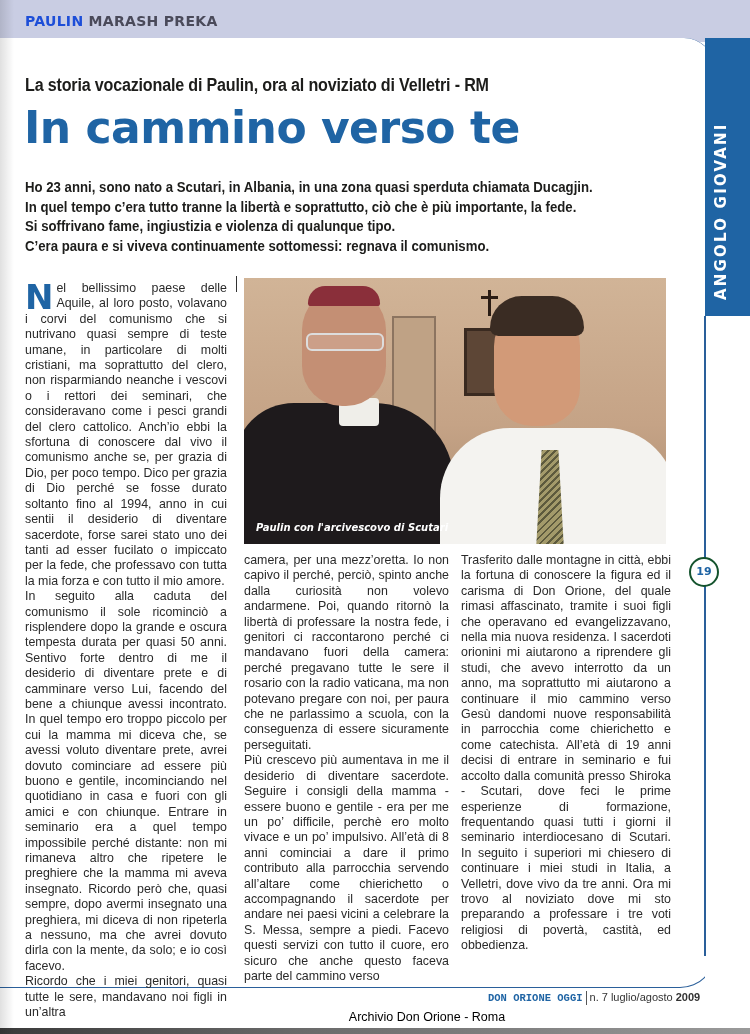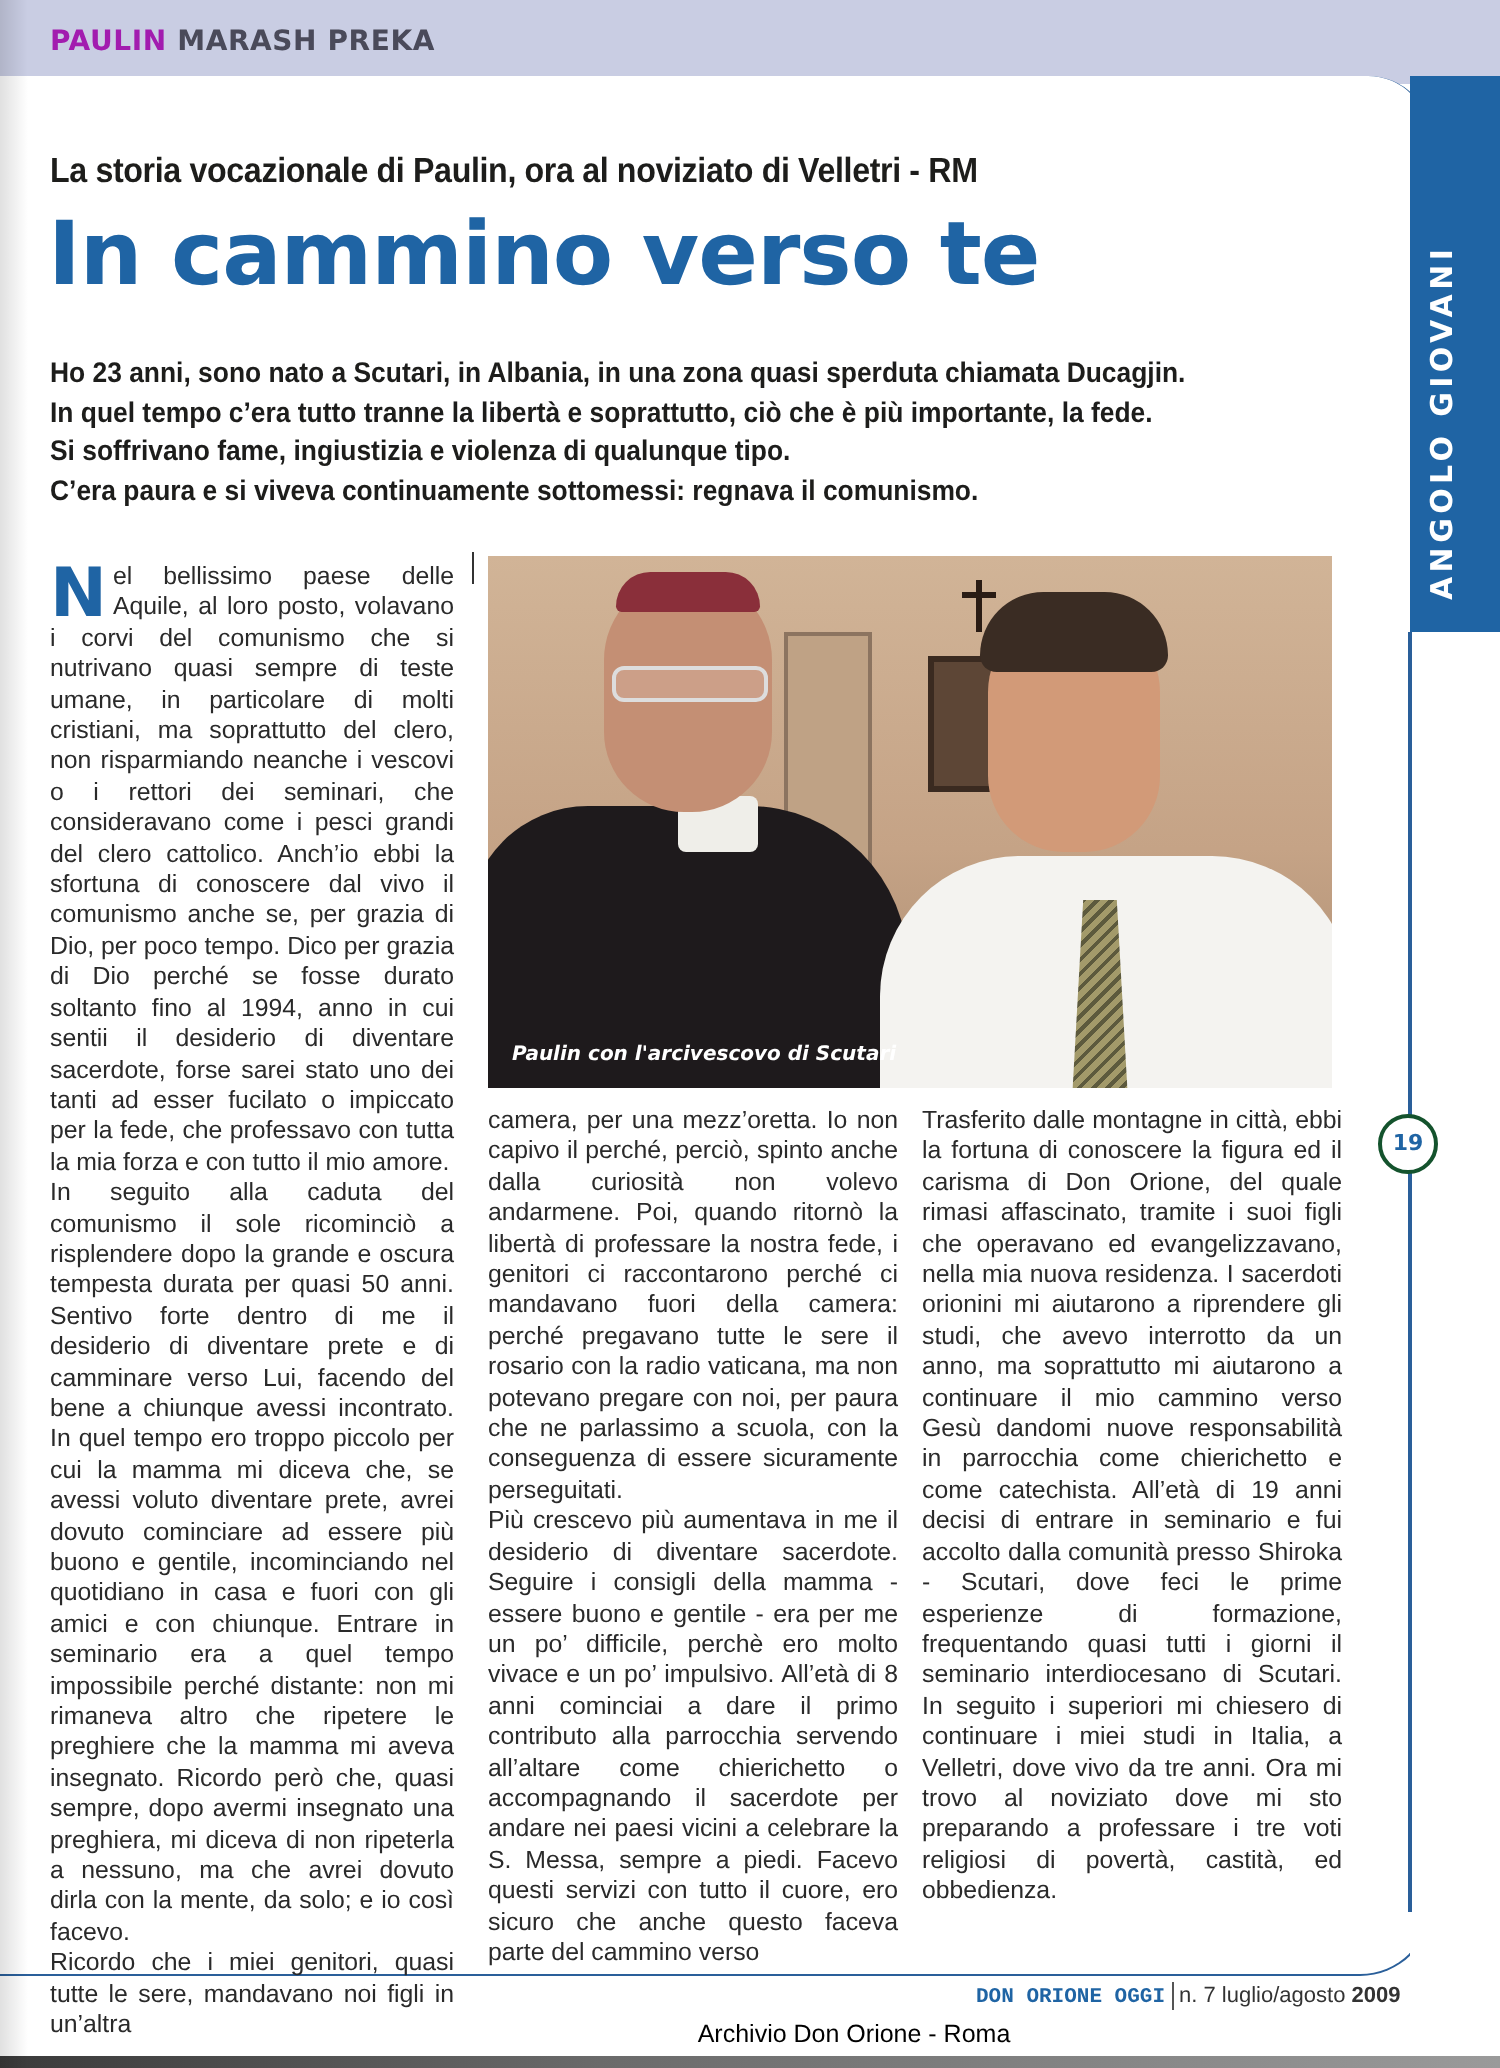--- a/index.html
+++ b/index.html
@@ -12,21 +12,21 @@
   }
   .top-band {
     position: absolute; left: 0; top: 0; width: 750px; height: 42px;
     background: #c9cde3;
   }
   .author {
     position: absolute; left: 25px; top: 13px;
     font-family: "DejaVu Sans", sans-serif; font-weight: bold;
     font-size: 14px; letter-spacing: 0.3px; color: #4a4a5a;
   }
-  .author .first { color: #a21caf; }
+  .author .first { color: #1d4ed8; }
   .side-band {
     position: absolute; left: 705px; top: 38px; width: 45px; height: 278px;
     background: #1f64a4;
   }
   .side-label {
     position: absolute; left: 712px; top: 300px;
     transform-origin: 0 0; transform: rotate(-90deg);
     width: 190px; text-align: left;
     font-family: "DejaVu Sans", sans-serif; font-weight: bold;
     font-size: 15px; letter-spacing: 2.2px; color: #ffffff;

